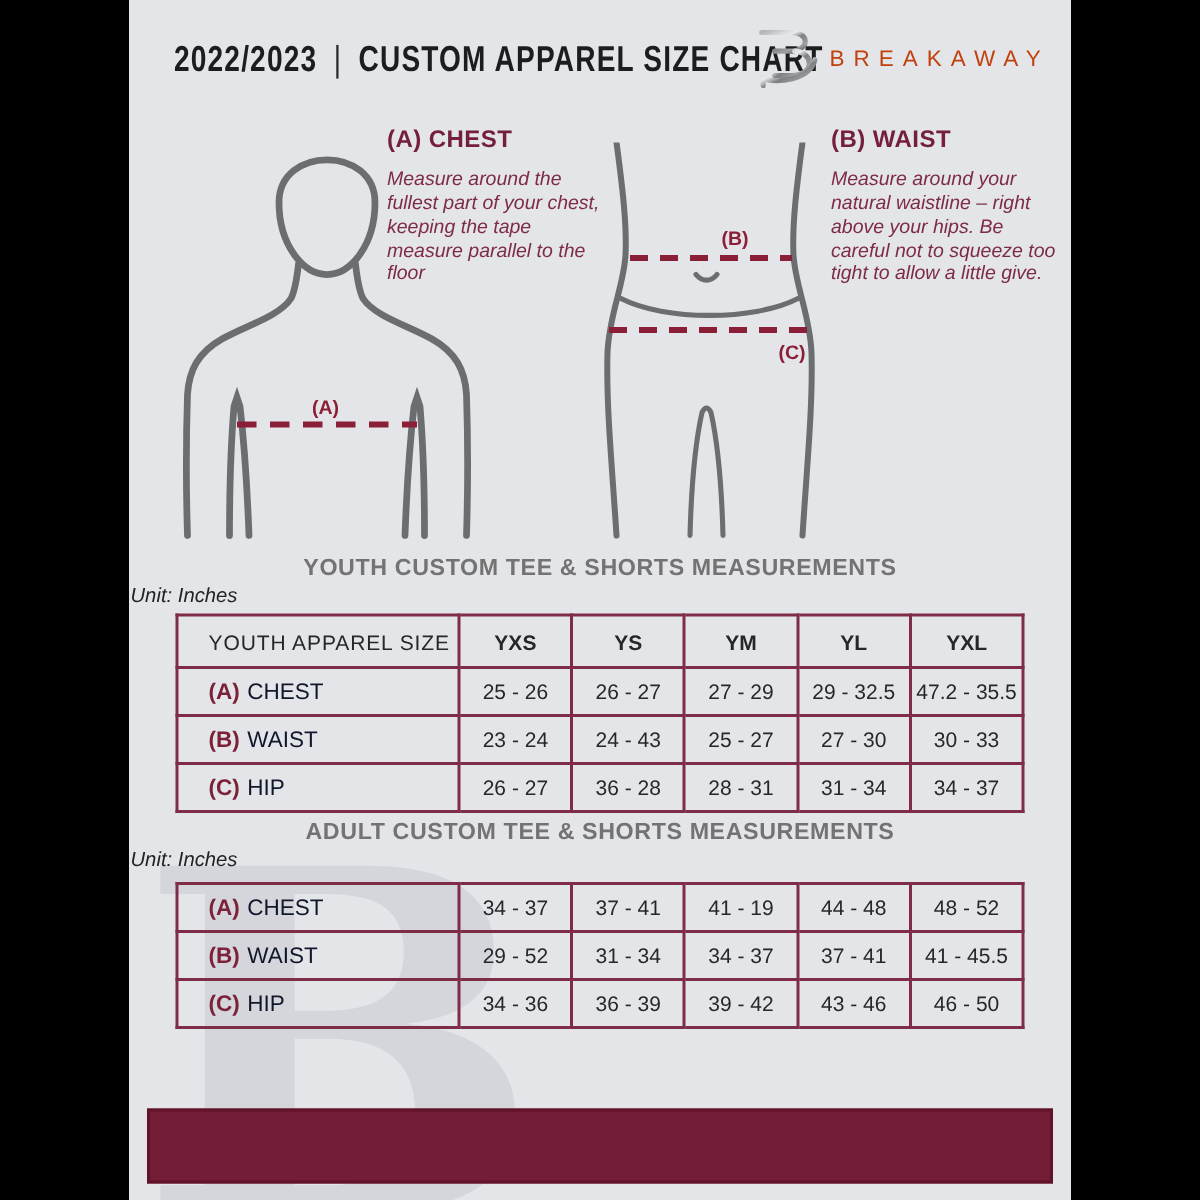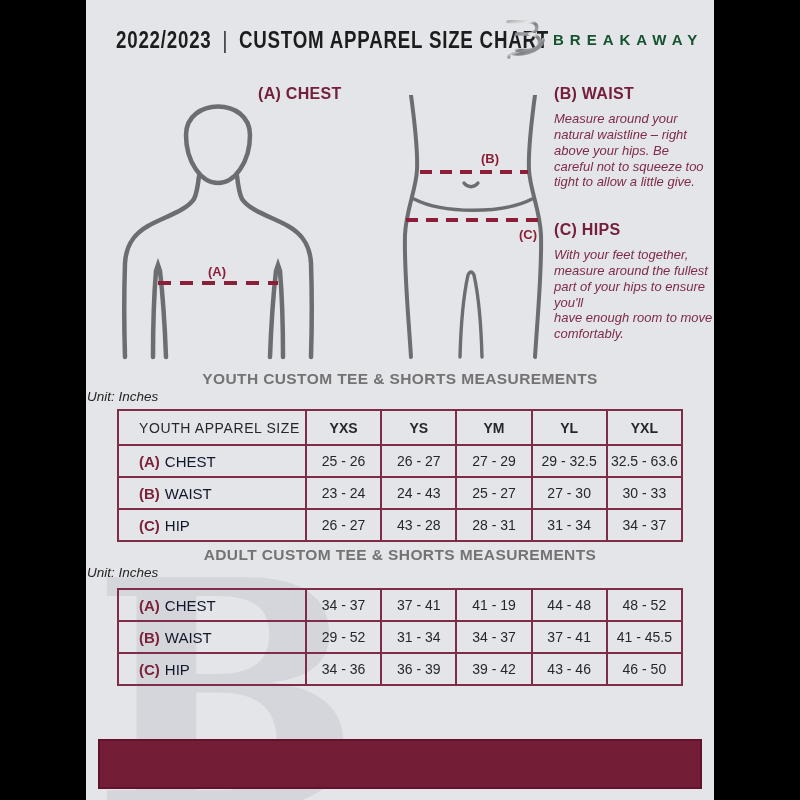--- a/index.html
+++ b/index.html
@@ -23,21 +23,21 @@
 
   
   .doc-title{
     position:absolute;left:30px;top:26px;white-space:nowrap;
     transform:scaleX(0.78);transform-origin:0 50%;
     font-weight:bold;font-size:24px;letter-spacing:1px;color:#1c1d1f;
   }
   .doc-title .sep{margin:0 14px;font-weight:normal;color:#2a2b2d;}
   .brand{
     position:absolute;left:467px;top:31px;
-    font-weight:bold;font-size:15px;letter-spacing:6px;color:#14532d;white-space:nowrap;
+    font-weight:normal;font-size:15px;letter-spacing:6px;color:#c2410c;white-space:nowrap;
   }
   .logo{position:absolute;left:418px;top:13px;width:44px;height:46px;}
 
   
   .mblock{position:absolute;}
   .mblock h3{
     margin:0 0 8px 0;font-size:16px;font-weight:bold;color:#74203c;letter-spacing:.3px;
   }
   .mblock p{
     margin:0;font-size:13px;line-height:1.22;font-style:italic;
@@ -141,29 +141,25 @@
           <path d="M62 262 C63 225 66 198 70 180 C72 176 74 176 76 180 C80 198 83 225 84 262" stroke-width="3.4"></path>
         </g>
         <path d="M22 77 L130 77" stroke="#8c1f38" stroke-width="4" stroke-dasharray="12 8" fill="none"></path>
         <path d="M8 125 L143 125" stroke="#8c1f38" stroke-width="4" stroke-dasharray="12 8" fill="none"></path>
         <text x="92" y="68" text-anchor="middle" font-size="13" font-weight="bold" fill="#8c1f38">(B)</text>
         <text x="130" y="144" text-anchor="middle" font-size="13" font-weight="bold" fill="#8c1f38">(C)</text>
       </svg>
 
       <div class="mblock mb-chest">
         <h3>(A) CHEST</h3>
+        <p>Measure around the fullest part of your chest, keeping the tape measure parallel to the floor</p>
       </div>
       <div class="mblock mb-waist">
         <h3>(B) WAIST</h3>
         <p>Measure around your natural waistline – right above your hips. Be careful not to squeeze too tight to allow a little give.</p>
-      </div>
-      <div class="mblock mb-hips">
-        <h3>(C) HIPS</h3>
-        <p>With your feet together, measure around the fullest part of your hips to ensure you'll
-have enough room to move comfortably.</p>
       </div>
 
       <div class="sec-title t-youth-title">YOUTH CUSTOM TEE &amp; SHORTS MEASUREMENTS</div>
       <div class="sec-unit t-youth-unit">Unit: Inches</div>
 
       <table class="size tbl-youth">
         <tbody>
             <tr class="hdr">
           <td class="c0 col-hdr-label">YOUTH APPAREL SIZE</td>
           <td class="size-hdr">YXS</td>
@@ -171,34 +167,34 @@
           <td class="size-hdr">YM</td>
           <td class="size-hdr">YL</td>
           <td class="size-hdr">YXL</td>
         </tr>
         <tr>
           <td class="c0"><span class="row-prefix">(A)</span><span class="row-label">CHEST</span></td>
           <td class="val">25 - 26</td>
           <td class="val">26 - 27</td>
           <td class="val">27 - 29</td>
           <td class="val">29 - 32.5</td>
-          <td class="val">32.5 - 63.6</td>
+          <td class="val">47.2 - 35.5</td>
         </tr>
         <tr>
           <td class="c0"><span class="row-prefix">(B)</span><span class="row-label">WAIST</span></td>
           <td class="val">23 - 24</td>
           <td class="val">24 - 43</td>
           <td class="val">25 - 27</td>
           <td class="val">27 - 30</td>
           <td class="val">30 - 33</td>
         </tr>
         <tr>
           <td class="c0"><span class="row-prefix">(C)</span><span class="row-label">HIP</span></td>
           <td class="val">26 - 27</td>
-          <td class="val">43 - 28</td>
+          <td class="val">36 - 28</td>
           <td class="val">28 - 31</td>
           <td class="val">31 - 34</td>
           <td class="val">34 - 37</td>
         </tr>
       </tbody>
         </table>
 
       <div class="sec-title t-adult-title">ADULT CUSTOM TEE &amp; SHORTS MEASUREMENTS</div>
       <div class="sec-unit t-adult-unit">Unit: Inches</div>
 

